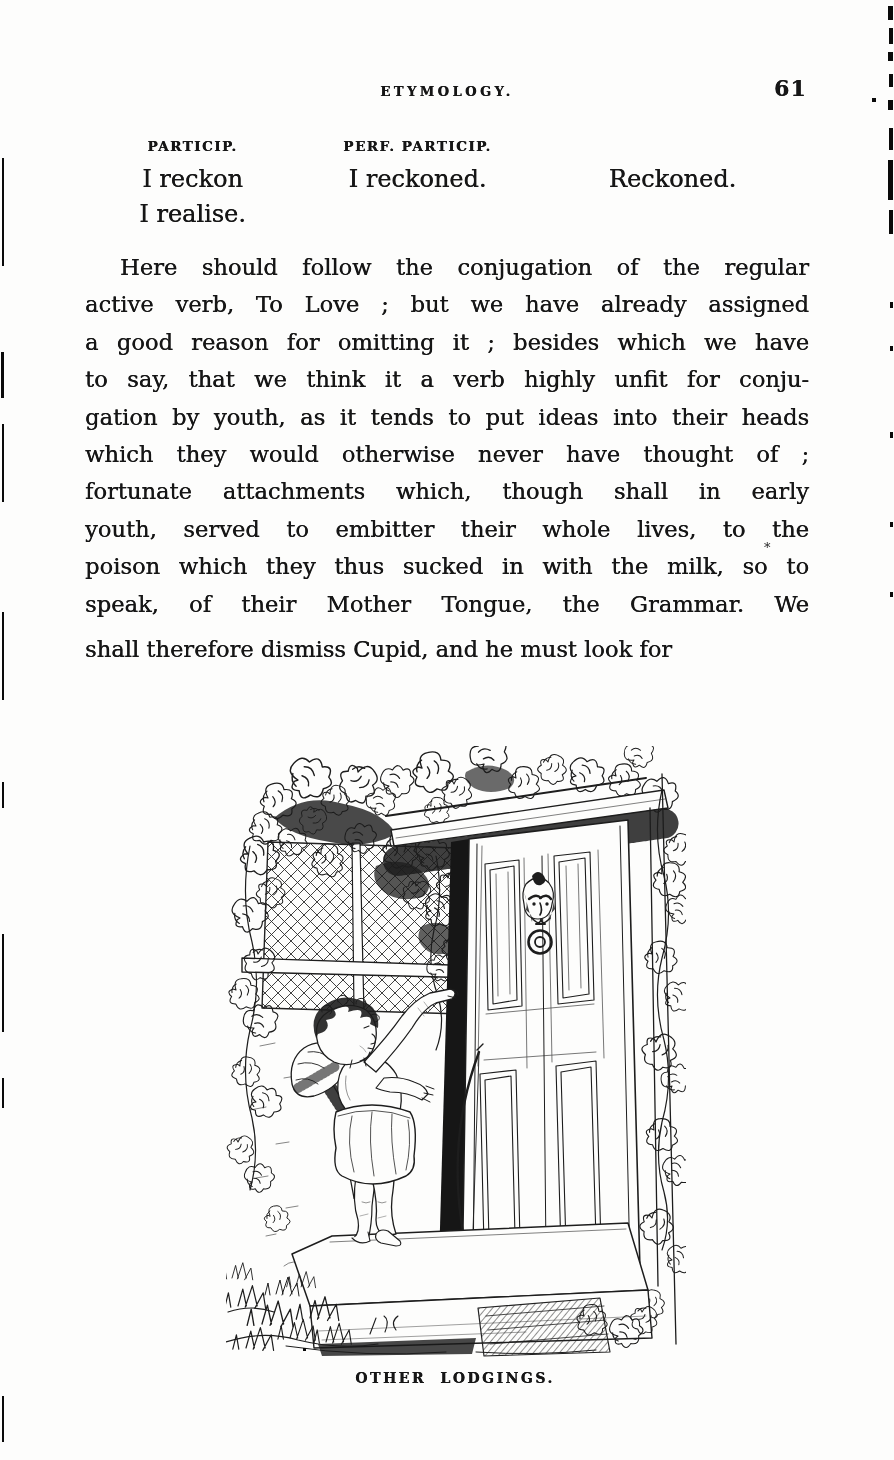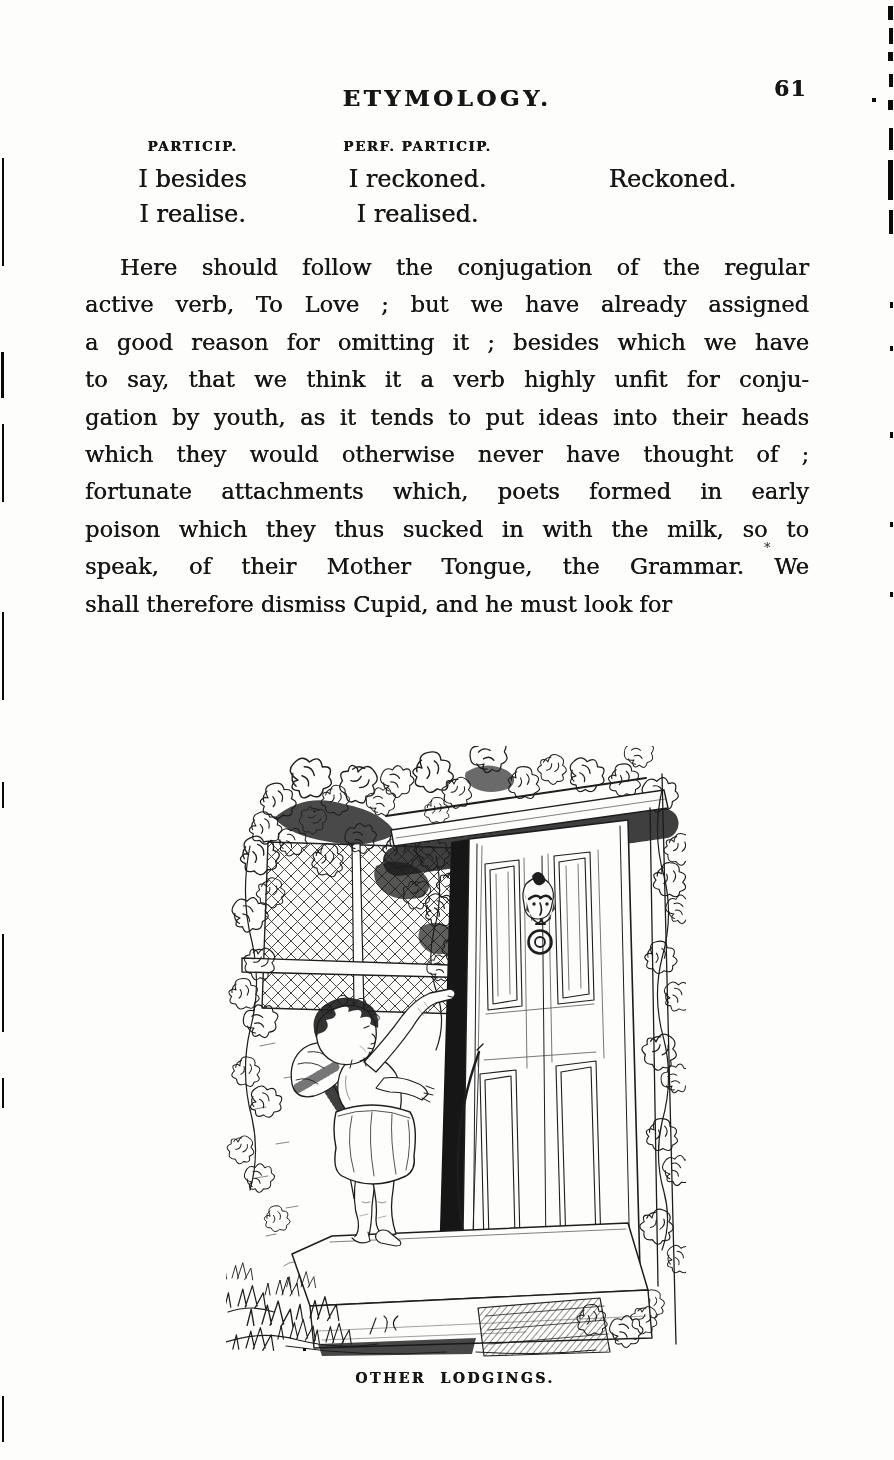--- a/index.html
+++ b/index.html
@@ -9,21 +9,21 @@
     color:#161616;
     font-family:"DejaVu Serif", serif;
     position:relative;
     overflow:hidden;
   }
   .ink { text-shadow: 0.35px 0 0 currentColor; }
 
   
   .running-title {
     position:absolute; top:84px; left:0; width:100%;
-    text-align:center; font-size:23px; font-weight:bold;
+    text-align:center; font-size:13px; font-weight:bold;
     letter-spacing:3.5px;
   }
   .page-number {
     position:absolute; top:75px; left:774px;
     font-size:22px; font-weight:bold; letter-spacing:1px;
   }
 
   
   .verb-table { position:absolute; top:138px; left:85px; width:725px; }
   .vt-row { display:grid; grid-template-columns:215px 235px 275px; }
@@ -34,21 +34,21 @@
   .vt-cell { text-align:center; }
   .vt-body .vt-cell { font-size:24px; line-height:35px; }
 
   
   .paragraph {
     position:absolute; top:249px; left:85px; width:724px;
     font-size:22.6px; line-height:37.4px;
   }
   .pline { text-align:justify; text-align-last:justify; }
   .pline.first { text-indent:35px; }
-  .pline.last { text-align-last:left; }
+  .pline.last { text-align-last:left;margin-top:8px; }
 
   .print-flaw {
     position:absolute; left:764px; top:540px;
     font-size:13px; color:#222;
   }
 
   
   .illustration {
     position:absolute; left:226px; top:746px;
     width:460px; height:614px;
@@ -69,38 +69,38 @@
 
 <div class="running-title ink">ETYMOLOGY.</div>
 <div class="page-number ink">61</div>
 
 <div class="verb-table">
   <div class="vt-row vt-head">
     <div class="vt-cell ink">PARTICIP.</div>
     <div class="vt-cell ink">PERF. PARTICIP.</div>
   </div>
   <div class="vt-row vt-body">
-    <div class="vt-cell ink">I besides</div>
+    <div class="vt-cell ink">I reckon</div>
     <div class="vt-cell ink">I reckoned.</div>
     <div class="vt-cell ink">Reckoned.</div>
   </div>
   <div class="vt-row vt-body">
     <div class="vt-cell ink">I realise.</div>
-    <div class="vt-cell ink">I realised.</div>
   </div>
 </div>
 
 <div class="paragraph ink">
   <div class="pline first">Here should follow the conjugation of the regular</div>
   <div class="pline">active verb, To Love ; but we have already assigned</div>
   <div class="pline">a good reason for omitting it ; besides which we have</div>
   <div class="pline">to say, that we think it a verb highly unfit for conju-</div>
   <div class="pline">gation by youth, as it tends to put ideas into their heads</div>
   <div class="pline">which they would otherwise never have thought of ;</div>
-  <div class="pline">fortunate attachments which, poets formed in early</div>
+  <div class="pline">fortunate attachments which, though shall in early</div>
+  <div class="pline">youth, served to embitter their whole lives, to the</div>
   <div class="pline">poison which they thus sucked in with the milk, so to</div>
   <div class="pline">speak, of their Mother Tongue, the Grammar.  We</div>
   <div class="pline last">shall therefore dismiss Cupid, and he must look for</div>
 </div>
 
 <span class="print-flaw">*</span>
 
 <div class="illustration" aria-label="Engraving of Cupid on tiptoe knocking at an ivy-covered cottage door">
 <svg viewBox="0 0 460 614" xmlns="http://www.w3.org/2000/svg" fill="none" stroke="#1d1d1d" stroke-width="1.2" stroke-linecap="round" stroke-linejoin="round">
   <defs>

